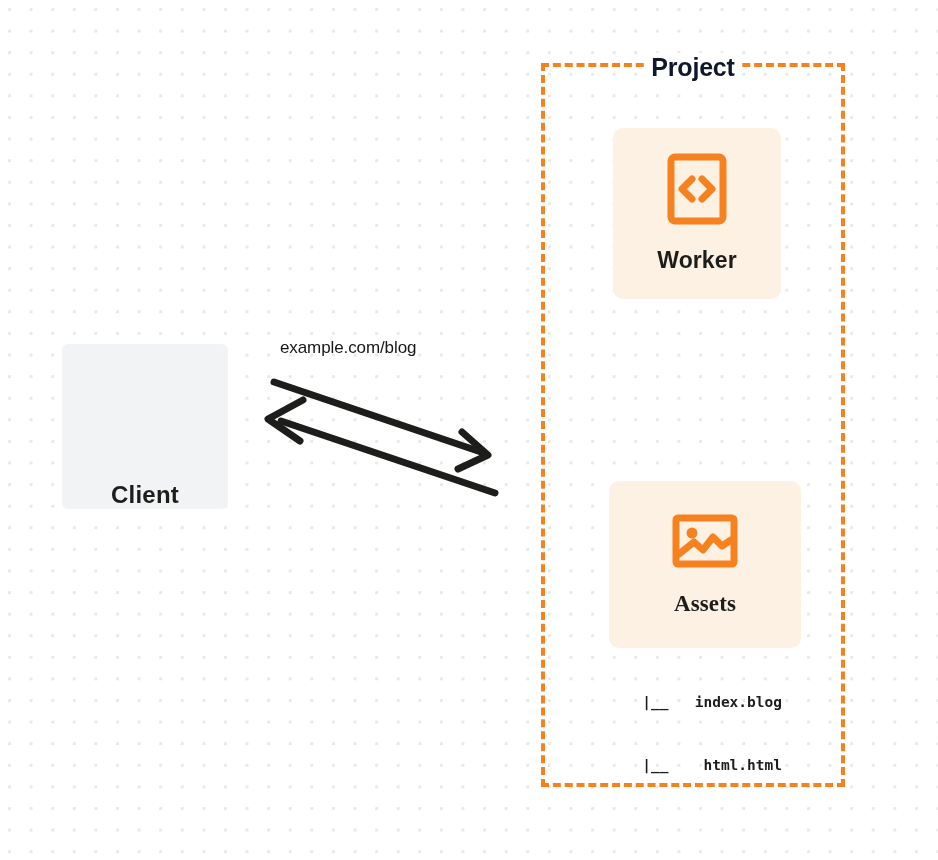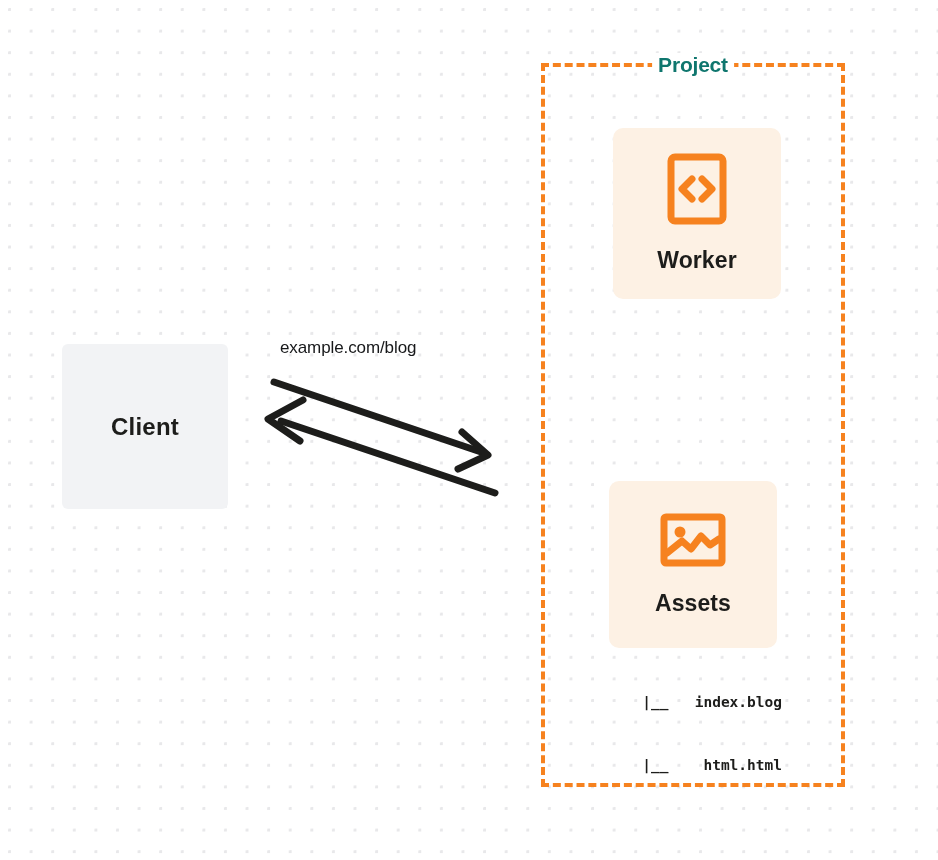--- a/index.html
+++ b/index.html
@@ -28,21 +28,21 @@
   
   .client-node {
     position: absolute;
     left: 62px;
     top: 344px;
     width: 166px;
     height: 165px;
     background: #f2f3f5;
     border-radius: 6px;
     display: flex;
-    align-items: center;
+    align-items: flex-end;
     justify-content: center;
   }
   .client-label {
     font-size: 24px;
     font-weight: 700;
     color: #1d1d1b;
     letter-spacing: 0.2px;
   }
 
   
@@ -75,23 +75,23 @@
     border: 4px dashed #f6821f;
     box-sizing: border-box;
   }
   .project-title {
     position: absolute;
     left: 50%;
     top: -14px;
     transform: translateX(-50%);
     background: #ffffff;
     padding: 0 6px;
-    font-size: 21px;
-    font-weight: 700;
-    color: #0f766e;
+    font-size: 25px;
+    font-weight: 700;
+    color: #0f172a;
     white-space: nowrap;
     letter-spacing: -0.2px;
   }
 
   
   .service-card {
     position: absolute;
     background: #fdf1e4;
     border-radius: 10px;
     display: flex;
@@ -101,22 +101,23 @@
   }
   .card-worker {
     left: 613px;
     top: 128px;
     width: 168px;
     height: 171px;
   }
   .card-assets {
     left: 609px;
     top: 481px;
-    width: 168px;
+    width: 192px;
     height: 167px;
+    font-family: Liberation Serif, serif;
   }
   .card-icon {
     display: block;
     margin-bottom: 18px;
   }
   .card-label {
     font-size: 23px;
     font-weight: 700;
     color: #1d1d1b;
     letter-spacing: 0.1px;

